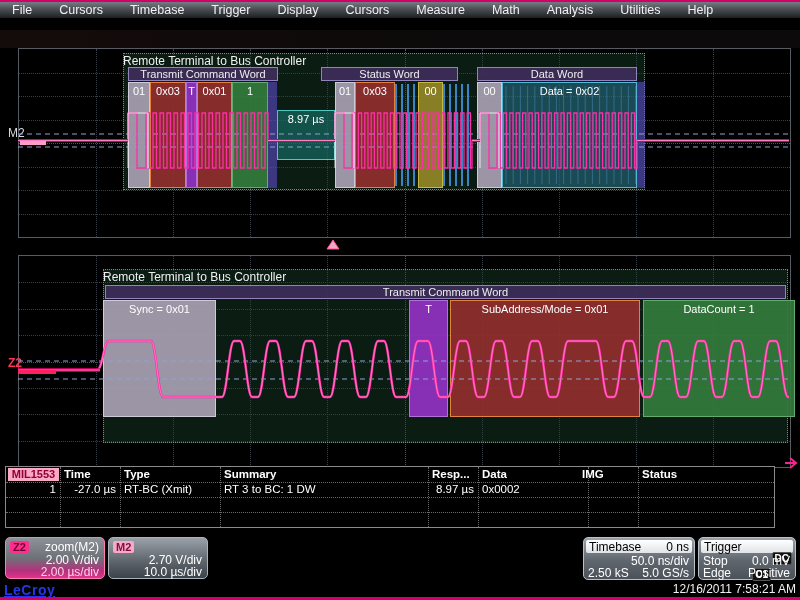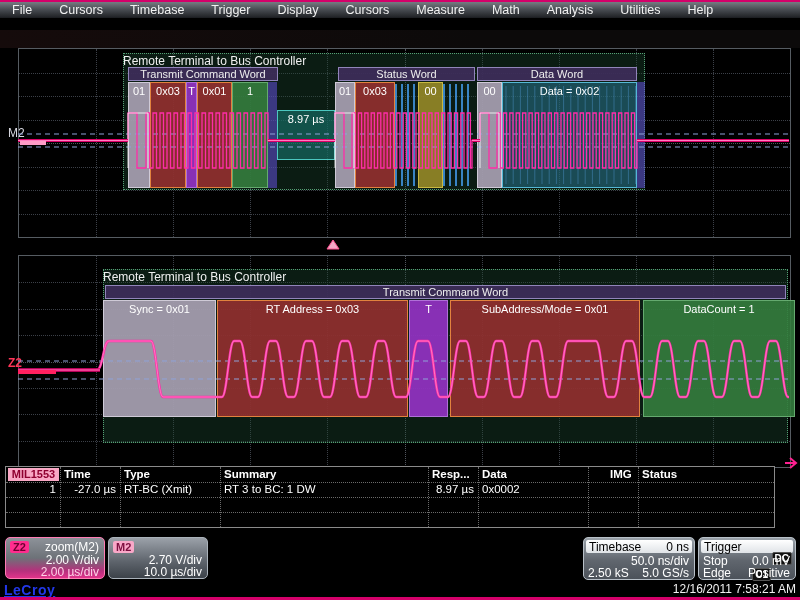--- a/index.html
+++ b/index.html
@@ -116,21 +116,21 @@
   <div class="abs seg red" style="left:150px;top:82px;width:36px;height:106px;">0x03</div>
   <div class="abs seg purple" style="left:186px;top:82px;width:11px;height:106px;padding-top:2px;">T</div>
   <div class="abs seg red" style="left:197px;top:82px;width:35px;height:106px;">0x01</div>
   <div class="abs seg green" style="left:232px;top:82px;width:36px;height:106px;">1</div>
   <div class="abs violet-bar" style="left:268px;top:82px;width:9px;height:106px;"></div>
 
   <div class="abs" id="resp-box" style="left:277px;top:110px;width:58px;height:50px;">
     <span>8.97 µs</span>
   </div>
 
-  <div class="abs word-hdr" style="left:338px;top:67px;width:137px;height:14px;">Status Word</div>
+  <div class="abs word-hdr" style="left:321px;top:67px;width:137px;height:14px;">Status Word</div>
   <div class="abs seg gray" style="left:335px;top:82px;width:20px;height:106px;">01</div>
   <div class="abs seg red" style="left:355px;top:82px;width:40px;height:106px;">0x03</div>
   <div class="abs seg yellow" style="left:418px;top:82px;width:25px;height:106px;">00</div>
 
   <div class="abs word-hdr" style="left:477px;top:67px;width:160px;height:14px;">Data Word</div>
   <div class="abs seg gray" style="left:477px;top:82px;width:25px;height:106px;">00</div>
   <div class="abs seg teal" style="left:502px;top:82px;width:135px;height:106px;">Data = 0x02</div>
   <div class="abs violet-bar" style="left:637px;top:82px;width:8px;height:106px;"></div>
 
   <div class="abs grid" id="grid2">
@@ -151,21 +151,20 @@
       <div class="gl h" style="top: 158.25px;"></div>
       <div class="gl h" style="top: 184.625px;"></div>
     </div>
   <div class="abs chan-label" style="left:8px;top:356px;color:#ff3558;font-weight:bold;">Z2</div>
 
   <div class="abs band" style="left:103px;top:269px;width:685px;height:174px;"></div>
   <div class="abs band-title" style="left:103px;top:270px;width:685px;">Remote Terminal to Bus Controller</div>
   <div class="abs word-hdr" style="left:105px;top:285px;width:681px;height:14px;">Transmit Command Word</div>
 
   <div class="abs seg gray" style="left:103px;top:300px;width:113px;height:117px;">Sync = 0x01</div>
-  <div class="abs seg red" style="left:217px;top:300px;width:191px;height:117px;">RT Address = 0x03</div>
   <div class="abs seg purple" style="left:409px;top:300px;width:39px;height:117px;">T</div>
   <div class="abs seg red" style="left:450px;top:300px;width:190px;height:117px;">SubAddress/Mode = 0x01</div>
   <div class="abs seg green" style="left:643px;top:300px;width:152px;height:117px;">DataCount = 1</div>
 
   <div class="abs" id="dtable">
     <div id="mil-badge">MIL1553</div>
     <div class="tsep-v" style="left:54px;"></div>
       <div class="tsep-v" style="left:114px;"></div>
     <div class="tsep-v" style="left:214px;"></div>
       <div class="tsep-v" style="left:422px;"></div>
@@ -173,21 +172,21 @@
       <div class="tsep-v" style="left:582px;"></div>
     <div class="tsep-v" style="left:632px;"></div>
     <div class="tsep-h" style="top:15px;"></div>
       <div class="tsep-h" style="top:30px;"></div>
       <div class="tsep-h" style="top:45px;"></div>
     <div class="th" style="left:58px;">Time</div>
     <div class="th" style="left:118px;">Type</div>
     <div class="th" style="left:218px;">Summary</div>
     <div class="th" style="left:426px;">Resp...</div>
     <div class="th" style="left:476px;">Data</div>
-    <div class="th" style="left:604px;text-align:right;">IMG</div>
+    <div class="th" style="left:576px;text-align:right;">IMG</div>
     <div class="th" style="left:636px;">Status</div>
     <div>
       <div class="td" style="left:8px;width:42px;text-align:right;">1</div>
       <div class="td" style="left:58px;width:52px;text-align:right;">-27.0 µs</div>
       <div class="td" style="left:118px;">RT-BC (Xmit)</div>
       <div class="td" style="left:218px;">RT 3 to BC: 1 DW</div>
       <div class="td" style="left:424px;width:44px;text-align:right;">8.97 µs</div>
       <div class="td" style="left:476px;">0x0002</div>
       <div class="td" style="left:586px;"></div>
       <div class="td" style="left:636px;"></div>

